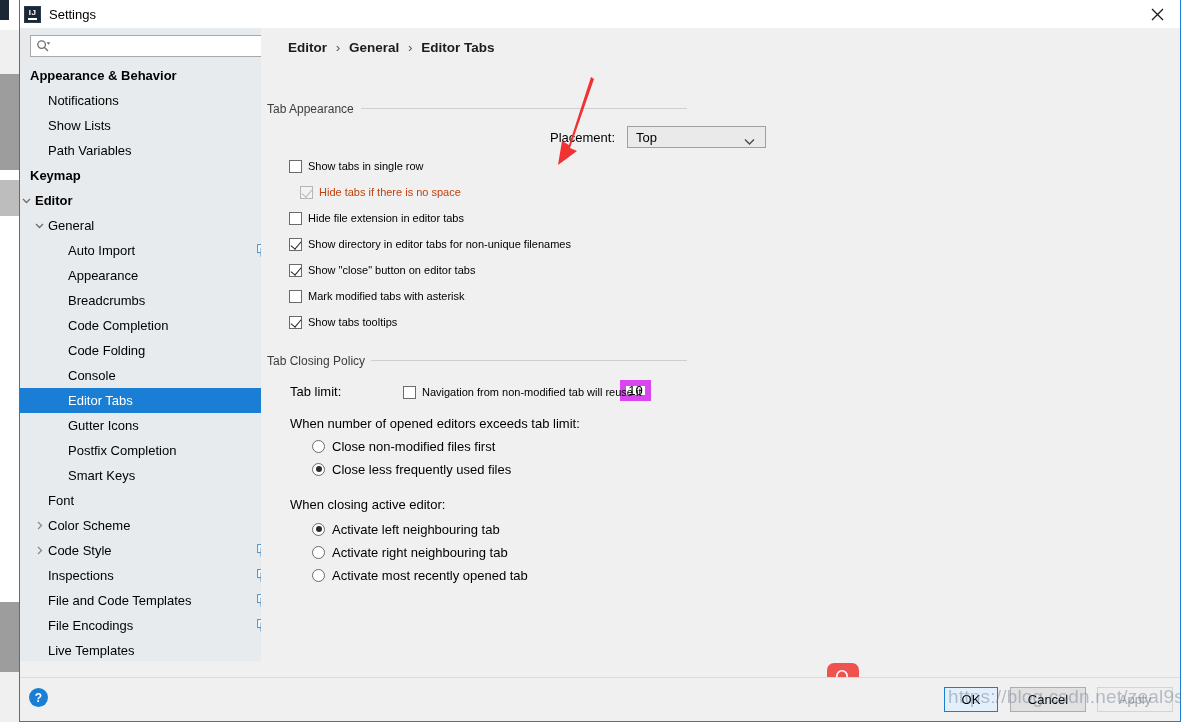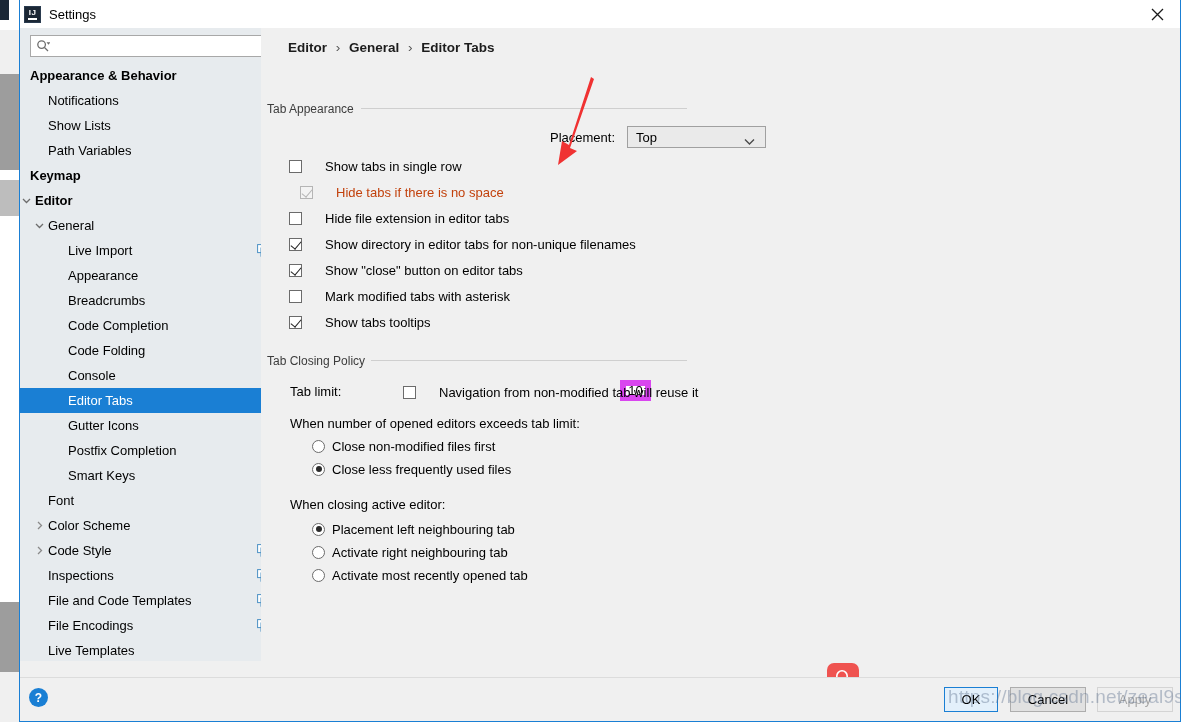--- a/index.html
+++ b/index.html
@@ -84,21 +84,21 @@
   .cb{
     width:13px;height:13px;border:1px solid #6b6b6b;background:#fff;box-sizing:border-box;
     position:relative;flex:0 0 auto;
   }
   .cb.checked:after{
     content:"";position:absolute;left:3px;top:0px;width:5px;height:9px;
     border:solid #222;border-width:0 1.6px 1.6px 0;transform:rotate(40deg);
   }
   .cb.disabled{border-color:#b5b5b5;background:#f3f3f3;}
   .cb.disabled.checked:after{border-color:#b5b5b5;}
-  .cb-row .cblabel{margin-left:23px;font-size:13px;color:#000;line-height:1;}
+  .cb-row .cblabel{margin-left:6px;font-size:11px;color:#000;line-height:1;}
   .cb-row.disabled .cblabel{color:#c2410c;}
   .rb-row{position:absolute;display:flex;align-items:center;height:18px;cursor:default;}
   .rb{
     width:13px;height:13px;border:1px solid #6b6b6b;border-radius:50%;background:#fff;
     box-sizing:border-box;position:relative;flex:0 0 auto;
   }
   .rb.checked:after{
     content:"";position:absolute;left:2.5px;top:2.5px;width:6px;height:6px;border-radius:50%;background:#2b2b2b;
   }
   .rb-row .rblabel{margin-left:7px;font-size:13px;color:#000;line-height:1;}
@@ -214,21 +214,21 @@
               </svg></span>
             <span class="tlabel">Editor</span>
           </div>
           <div class="tree-row" style="padding-left: 13px;">
             <span class="twisty"><svg width="13" height="13" viewBox="0 0 13 13">
                 <path d="M3 5 L6.5 8.5 L10 5" stroke="#6d6d6d" stroke-width="1.3" fill="none"></path>
               </svg></span>
             <span class="tlabel">General</span>
           </div>
           <div class="tree-row" style="padding-left: 48px;">
-            <span class="tlabel">Live Import</span>
+            <span class="tlabel">Auto Import</span>
             <span class="copyicon"><svg width="13" height="13" viewBox="0 0 13 13">
                 <rect x="0.6" y="0.6" width="8" height="8" stroke="#4a90c4" stroke-width="1" fill="#fff"></rect>
                 <rect x="4" y="4" width="8.2" height="8.2" stroke="#4a90c4" stroke-width="1" fill="#dce9f4"></rect>
                 <path d="M5.6 6.4 H10.6 M5.6 8.2 H10.6" stroke="#4a90c4" stroke-width="0.9"></path>
               </svg></span>
           </div>
           <div class="tree-row" style="padding-left: 48px;">
             <span class="tlabel">Appearance</span>
           </div>
           <div class="tree-row" style="padding-left: 48px;">
@@ -384,21 +384,21 @@
           <div class="rb-row" style="left: 51px; top: 432px;">
             <span class="rb checked"></span>
             <span class="rblabel">Close less frequently used files</span>
           </div>
         </div>
 
       <div class="plain-label" style="left:29px;top:469px;">When closing active editor:</div>
       <div id="closing-radios">
           <div class="rb-row" style="left: 51px; top: 492px;">
             <span class="rb checked"></span>
-            <span class="rblabel">Placement left neighbouring tab</span>
+            <span class="rblabel">Activate left neighbouring tab</span>
           </div>
           <div class="rb-row" style="left: 51px; top: 515px;">
             <span class="rb"></span>
             <span class="rblabel">Activate right neighbouring tab</span>
           </div>
           <div class="rb-row" style="left: 51px; top: 538px;">
             <span class="rb"></span>
             <span class="rblabel">Activate most recently opened tab</span>
           </div>
         </div>

